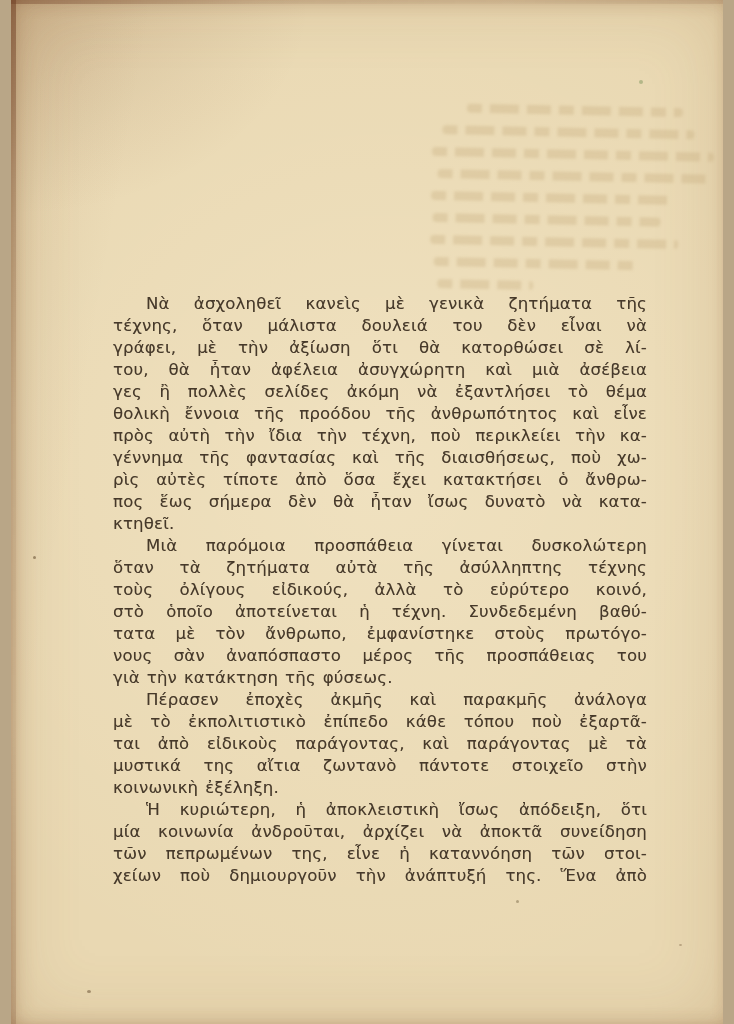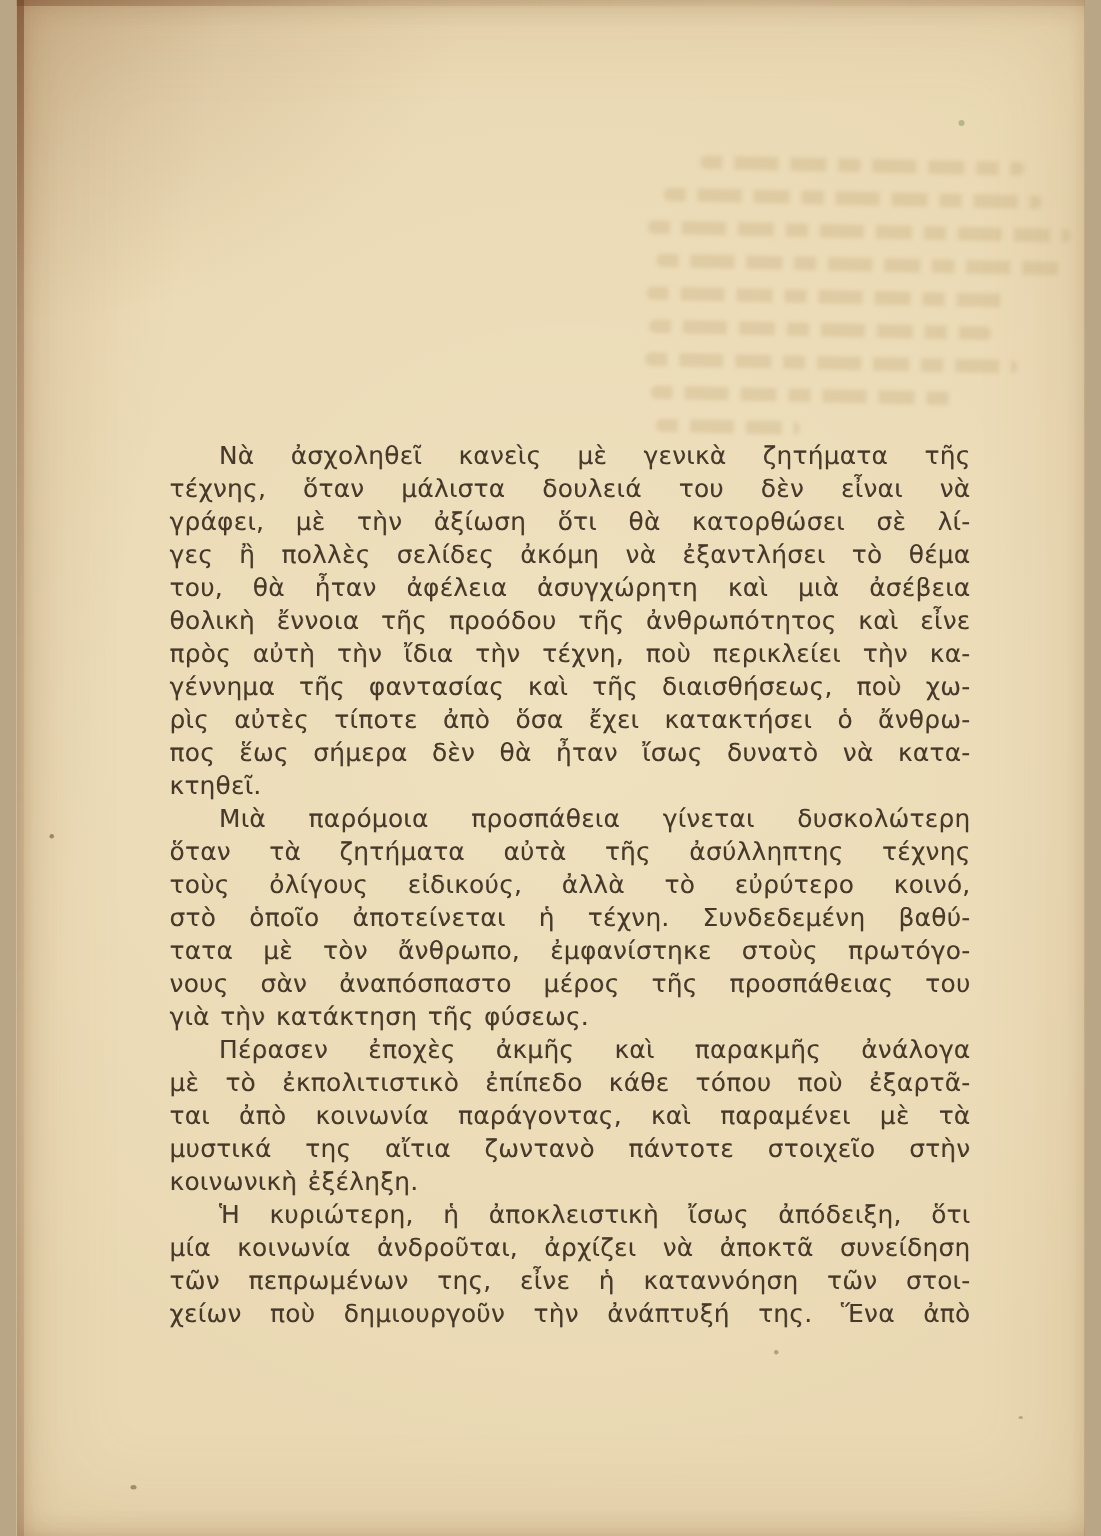--- a/index.html
+++ b/index.html
@@ -95,42 +95,42 @@
     <div class="row" style="left:0;    top:132px;width:248px;"></div>
     <div class="row" style="left:4px;  top:154px;width:206px;"></div>
     <div class="row" style="left:8px;  top:176px;width:96px;"></div>
   </div>
 
   <div class="text">
       <div class="para">
         <div class="line jst ind">Νὰ ἀσχοληθεῖ κανεὶς μὲ γενικὰ ζητήματα τῆς</div>
         <div class="line jst">τέχνης, ὅταν μάλιστα δουλειά του δὲν εἶναι νὰ</div>
         <div class="line jst">γράφει, μὲ τὴν ἀξίωση ὅτι θὰ κατορθώσει σὲ λί-</div>
+        <div class="line jst">του, θὰ ἦταν ἀφέλεια ἀσυγχώρητη καὶ μιὰ ἀσέβεια</div>
         <div class="line jst">γες ἢ πολλὲς σελίδες ἀκόμη νὰ ἐξαντλήσει τὸ θέμα</div>
-        <div class="line jst">του, θὰ ἦταν ἀφέλεια ἀσυγχώρητη καὶ μιὰ ἀσέβεια</div>
         <div class="line jst">θολικὴ ἔννοια τῆς προόδου τῆς ἀνθρωπότητος καὶ εἶνε</div>
         <div class="line jst">πρὸς αὐτὴ τὴν ἴδια τὴν τέχνη, ποὺ περικλείει τὴν κα-</div>
         <div class="line jst">γέννημα τῆς φαντασίας καὶ τῆς διαισθήσεως, ποὺ χω-</div>
         <div class="line jst">ρὶς αὐτὲς τίποτε ἀπὸ ὅσα ἔχει κατακτήσει ὁ ἄνθρω-</div>
         <div class="line jst">πος ἕως σήμερα δὲν θὰ ἦταν ἴσως δυνατὸ νὰ κατα-</div>
         <div class="line">κτηθεῖ.</div>
       </div>
       <div class="para">
         <div class="line jst ind">Μιὰ παρόμοια προσπάθεια γίνεται δυσκολώτερη</div>
         <div class="line jst">ὅταν τὰ ζητήματα αὐτὰ τῆς ἀσύλληπτης τέχνης</div>
         <div class="line jst">τοὺς ὀλίγους εἰδικούς, ἀλλὰ τὸ εὐρύτερο κοινό,</div>
         <div class="line jst">στὸ ὁποῖο ἀποτείνεται ἡ τέχνη. Συνδεδεμένη βαθύ-</div>
         <div class="line jst">τατα μὲ τὸν ἄνθρωπο, ἐμφανίστηκε στοὺς πρωτόγο-</div>
         <div class="line jst">νους σὰν ἀναπόσπαστο μέρος τῆς προσπάθειας του</div>
         <div class="line">γιὰ τὴν κατάκτηση τῆς φύσεως.</div>
       </div>
       <div class="para">
         <div class="line jst ind">Πέρασεν ἐποχὲς ἀκμῆς καὶ παρακμῆς ἀνάλογα</div>
         <div class="line jst">μὲ τὸ ἐκπολιτιστικὸ ἐπίπεδο κάθε τόπου ποὺ ἐξαρτᾶ-</div>
-        <div class="line jst">ται ἀπὸ κοινωνία παράγοντας, καὶ παραμένει μὲ τὰ</div>
+        <div class="line jst">ται ἀπὸ εἰδικοὺς παράγοντας, καὶ παράγοντας μὲ τὰ</div>
         <div class="line jst">μυστικά της αἴτια ζωντανὸ πάντοτε στοιχεῖο στὴν</div>
         <div class="line">κοινωνικὴ ἐξέληξη.</div>
       </div>
       <div class="para">
         <div class="line jst ind">Ἡ κυριώτερη, ἡ ἀποκλειστικὴ ἴσως ἀπόδειξη, ὅτι</div>
         <div class="line jst">μία κοινωνία ἀνδροῦται, ἀρχίζει νὰ ἀποκτᾶ συνείδηση</div>
         <div class="line jst">τῶν πεπρωμένων της, εἶνε ἡ καταννόηση τῶν στοι-</div>
         <div class="line jst">χείων ποὺ δημιουργοῦν τὴν ἀνάπτυξή της. Ἕνα ἀπὸ</div>
       </div>
     </div>

